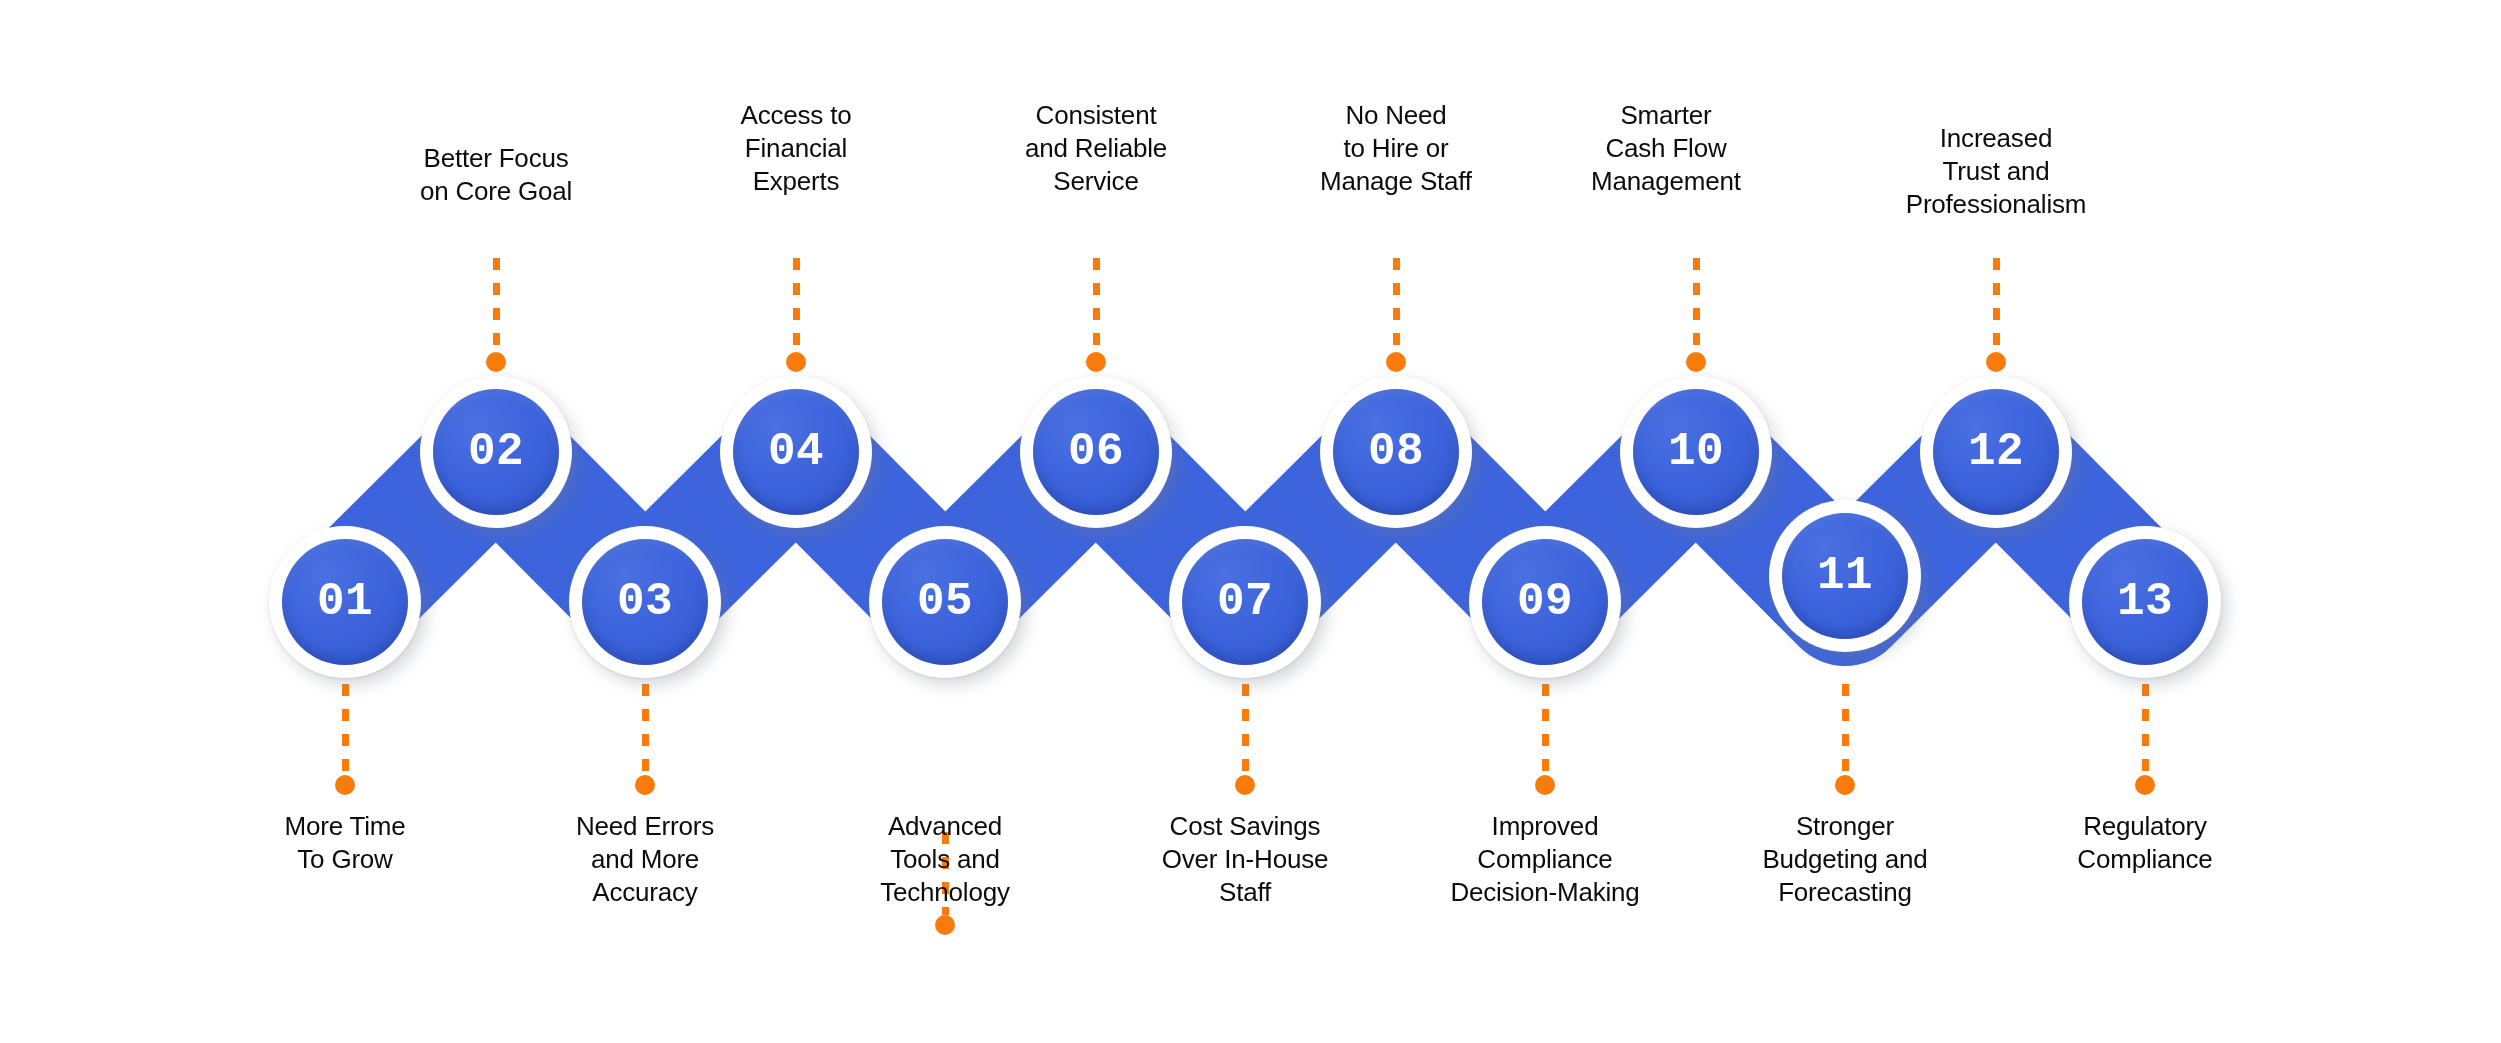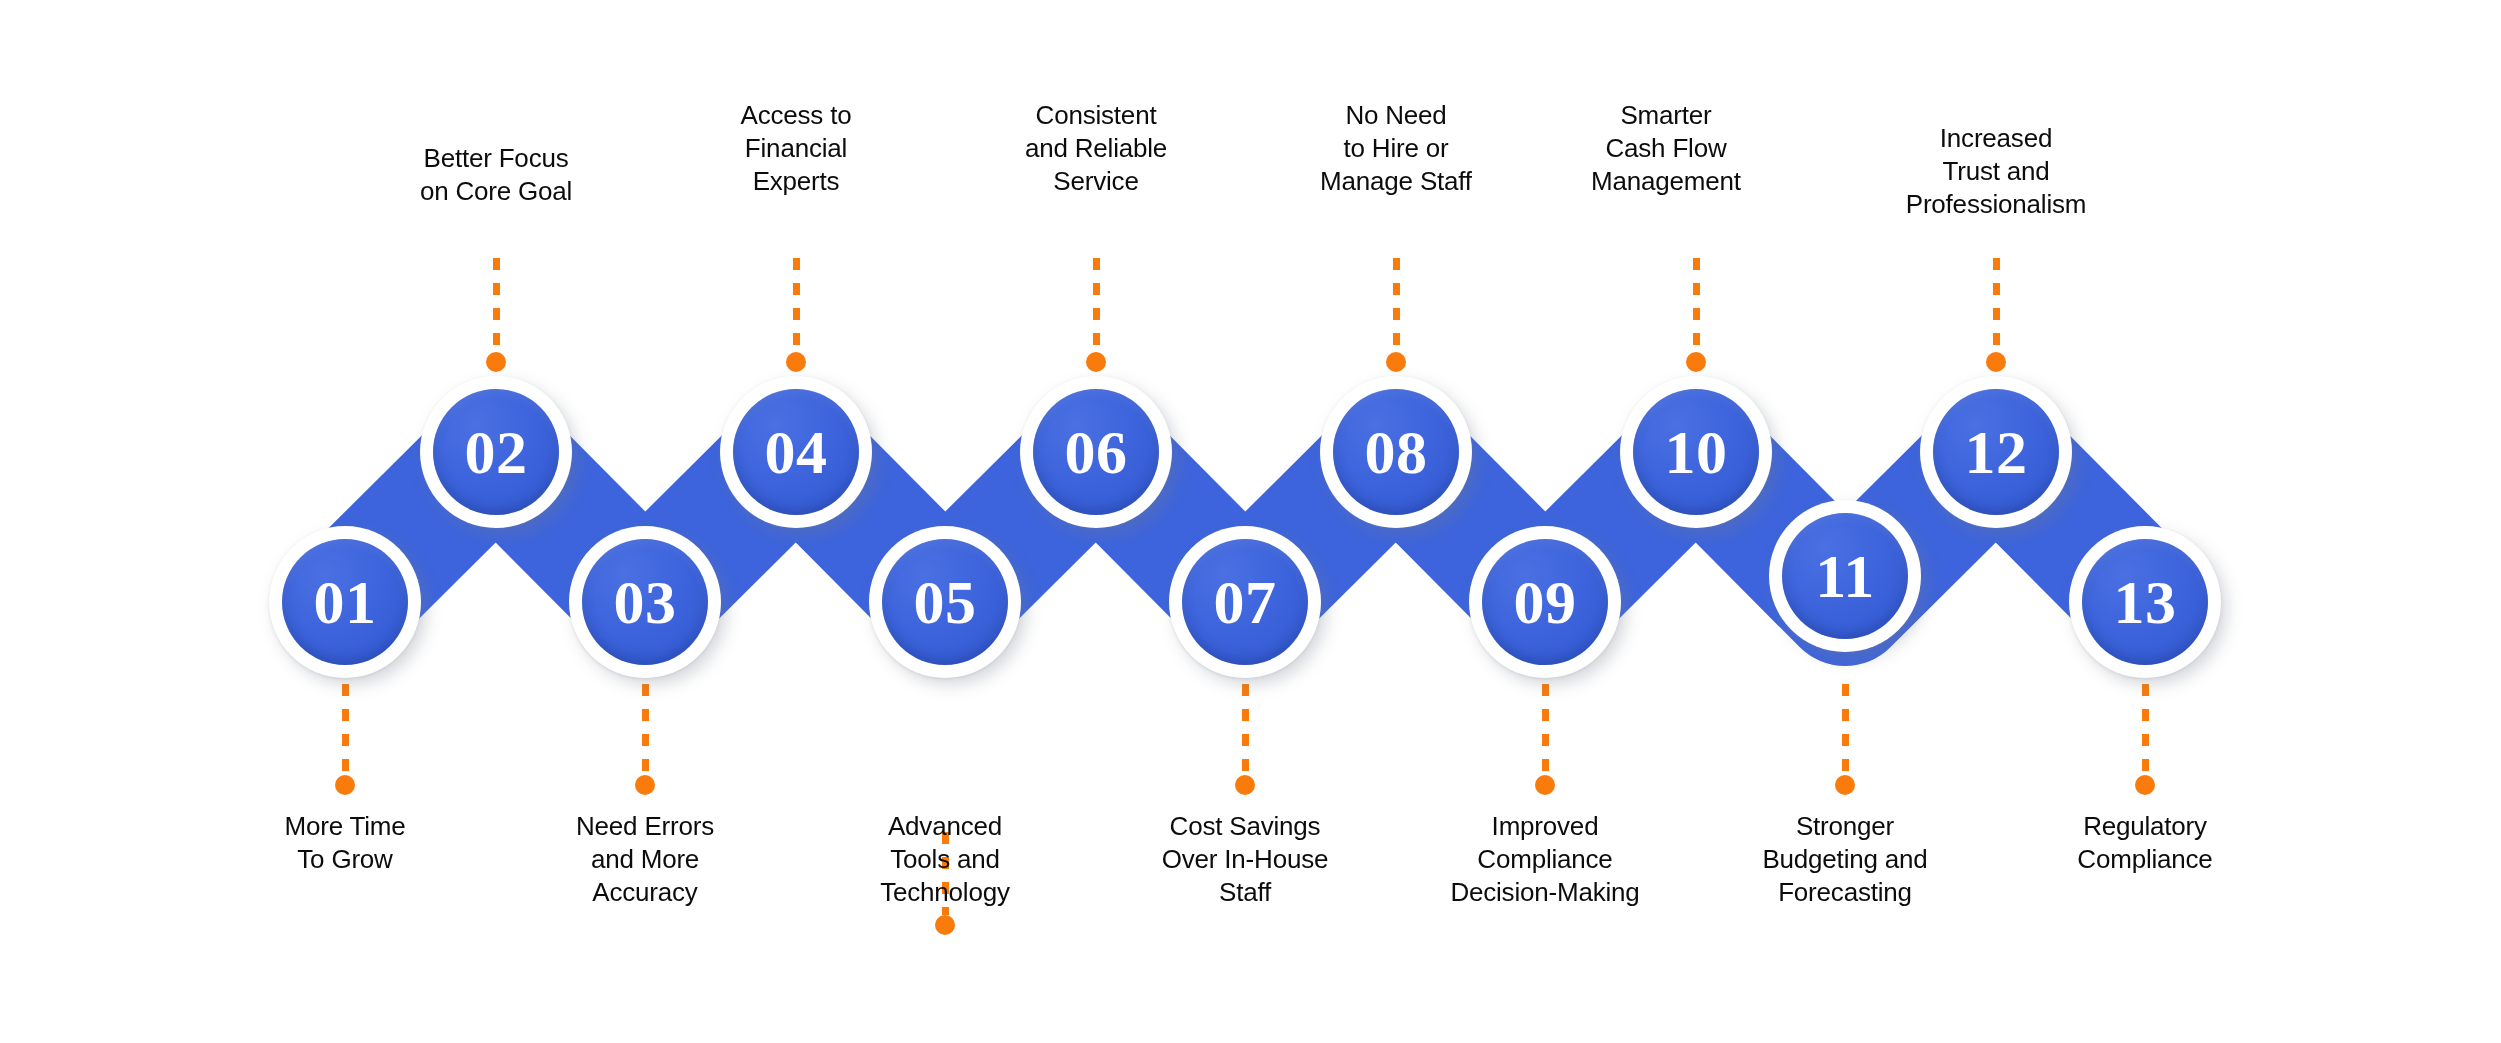--- a/index.html
+++ b/index.html
@@ -47,25 +47,25 @@
     background: radial-gradient(circle at 34% 28%, #4a70e2 0%, #3d64dc 46%, #3258cf 100%);
     box-shadow: inset 0 -5px 11px rgba(26,52,140,0.40),
                 inset 0 4px 8px rgba(255,255,255,0.10);
     display: flex;
     align-items: center;
     justify-content: center;
   }
 
   .node-num {
     color: #ffffff;
-    font-size: 62px;
+    font-size: 46px;
     font-weight: bold;
     letter-spacing: 0.5px;
     line-height: 1;
-    font-family: Liberation Serif, serif;
+    font-family: Liberation Mono, monospace;
   }
 
   
   .leader {
     position: absolute;
     width: 9px;
     display: flex;
     flex-direction: column;
     align-items: center;
   }

